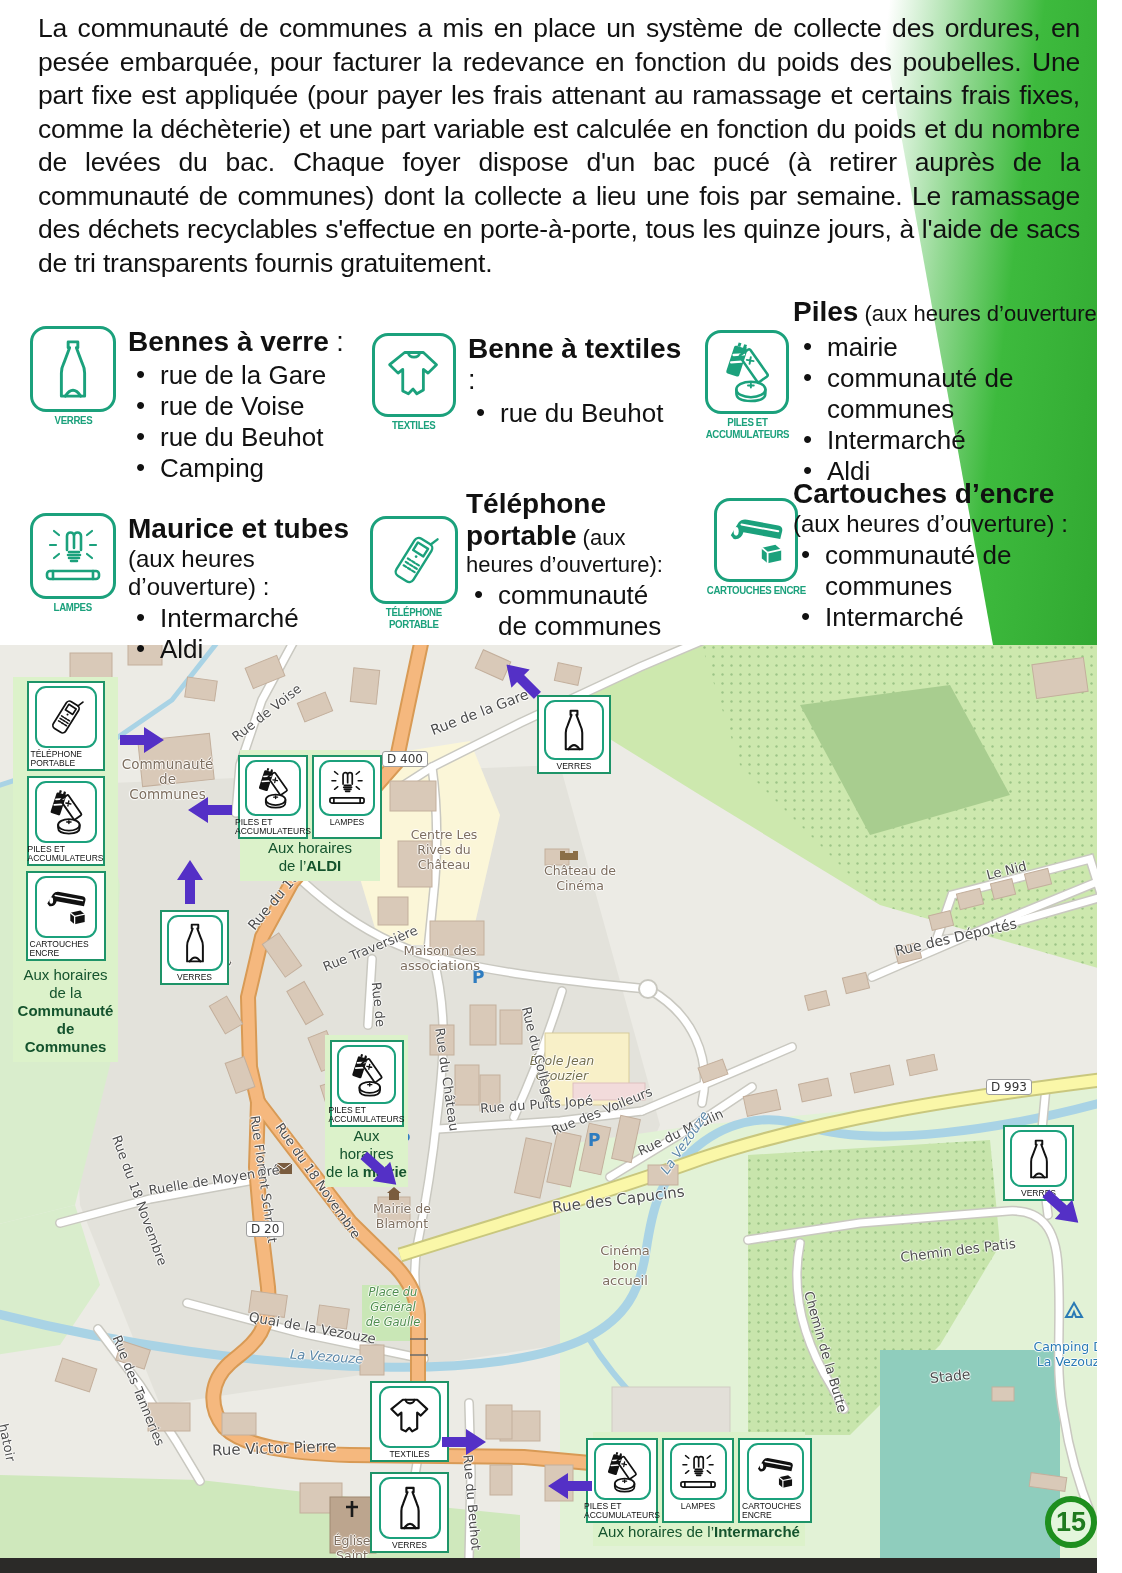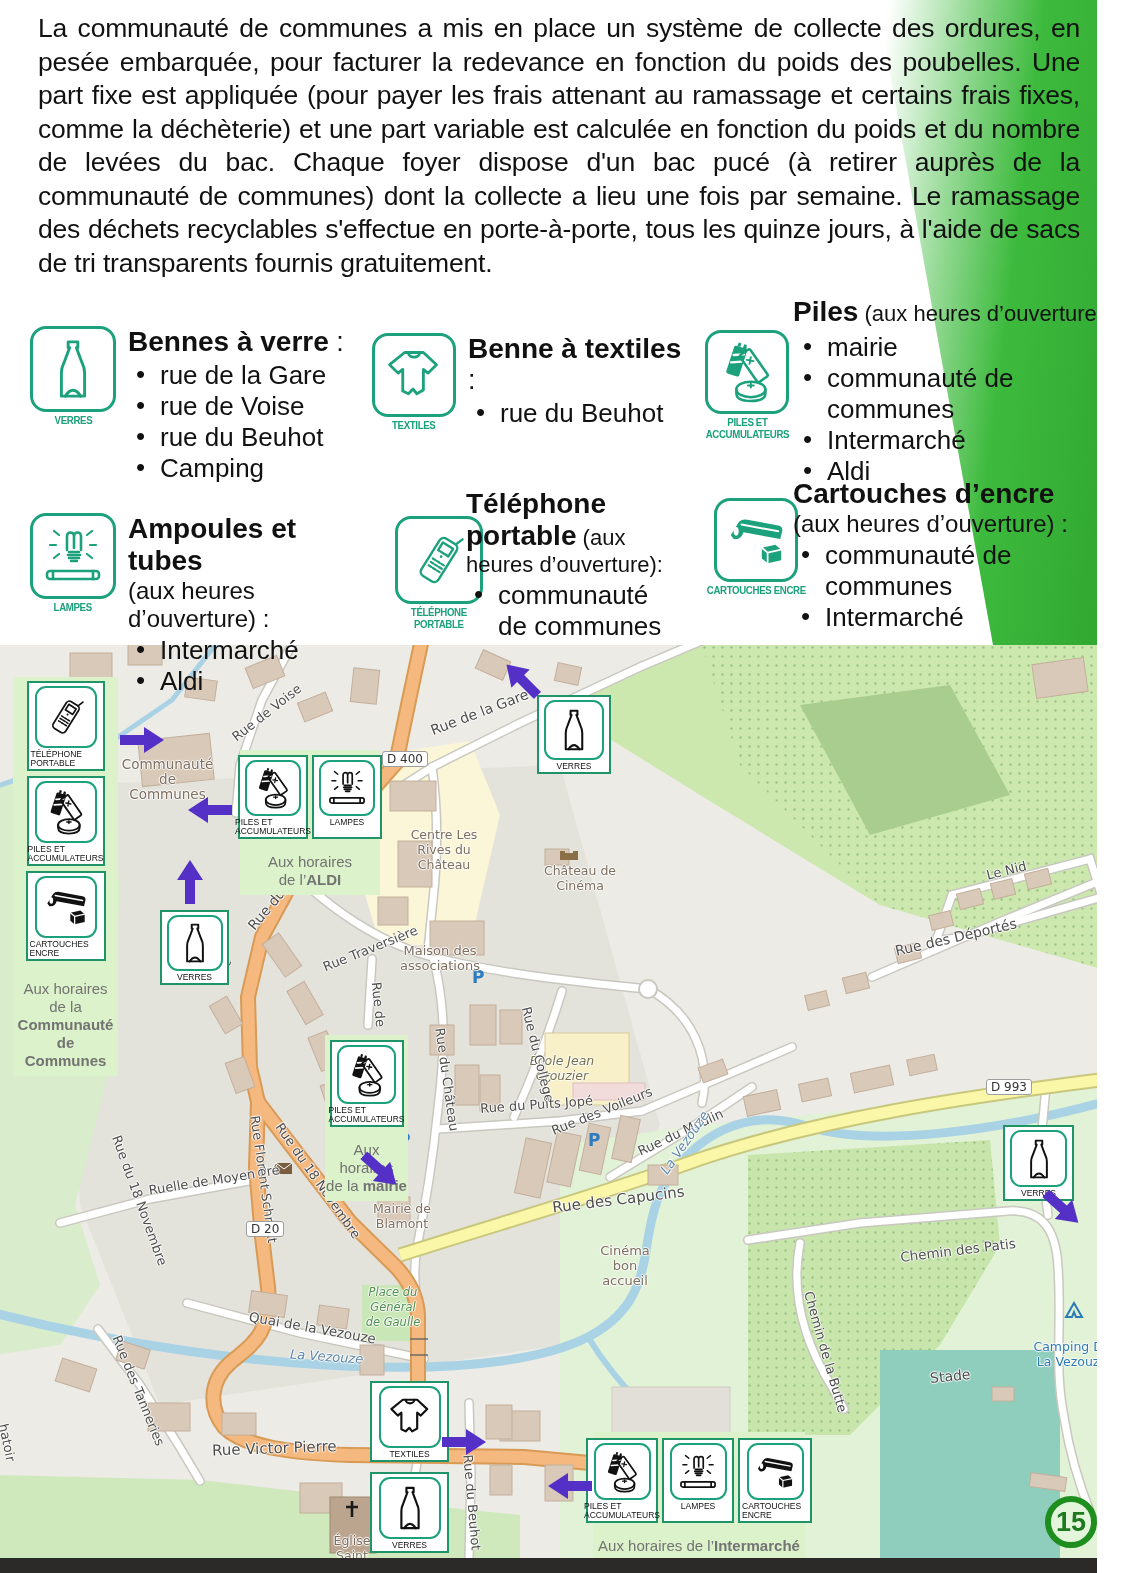--- a/index.html
+++ b/index.html
@@ -39,21 +39,21 @@
         text-shadow:-1px 0 1px #fff,1px 0 1px #fff,0 -1px 1px #fff,0 1px 1px #fff;white-space:nowrap;line-height:15px;}
   .mlbl.wrap{white-space:normal;text-align:center;}
   .place{color:#7D6E5F;}
   .water{color:#5B87A8;font-style:italic;}
   .park{color:#4E8E4E;font-style:italic;}
   .school{color:#75704E;font-style:italic;margin-top:20px;}
   .badge{position:absolute;background:#fff;border:1px solid #9e9e9e;border-radius:3px;font-size:12px;
          font-family:"DejaVu Sans",sans-serif;padding:0 4px;color:#333;z-index:2;}
   .pk{position:absolute;color:#2E7CC0;font-weight:bold;font-size:17px;font-family:"DejaVu Sans",sans-serif;z-index:2;}
   .panel{position:absolute;background:#DCF2CA;z-index:4;display:flex;flex-direction:column;align-items:center;}
-  .panel .cap{font-size:15px;line-height:18px;text-align:center;color:#737373;margin-top:14px;}
+  .panel .cap{font-size:15px;line-height:18px;text-align:center;color:#14532d;margin-top:0;}
   .mcard{background:#fff;border:2px solid var(--cardline);display:flex;flex-direction:column;align-items:center;
          padding:3px 2px 1px 2px;}
   .mcard .ibox{border-width:2.5px;border-radius:11px;}
   .mcard .lbl{font-size:8.5px;line-height:9px;margin-top:2px;}
   .mabs{position:absolute;z-index:3;}
   .arr{position:absolute;width:44px;height:26px;color:var(--purple);z-index:5;}
   .row{display:flex;gap:4px;}
   .pagenum{position:absolute;left:1045px;top:1496px;width:52px;height:52px;box-sizing:border-box;
            border:6px solid #1E8F1E;border-radius:50%;background:#E3F6DC;color:#1F7A1F;
            font-size:27px;font-weight:bold;display:flex;align-items:center;justify-content:center;z-index:8;}
@@ -197,30 +197,30 @@
   <div class="sec" style="left:30px;top:513px;display:flex;gap:12px;">
     <div class="icard">
       <div class="ibox" style="width:80px;height:80px;">
           <svg width="64" height="64">
             <use href="#i-lamp"></use>
           </svg>
         </div>
       <div class="lbl">LAMPES</div>
     </div>
     <div style="width:250px;">
-      <div class="sec-title">Ampoules et tubes</div>
+      <div class="sec-title">Maurice et tubes</div>
       <div class="suffix">(aux heures d’ouverture) :</div>
       <ul class="blts">
           <li>Intermarché</li>
           <li>Aldi</li>
         </ul>
     </div>
   </div>
 
-  <div class="sec" style="left:370px;top:516px;margin-left:25px;">
+  <div class="sec" style="left:370px;top:516px;">
     <div class="icard">
       <div class="ibox" style="width:82px;height:82px;">
           <svg width="64" height="64">
             <use href="#i-phone"></use>
           </svg>
         </div>
       <div class="lbl">TÉLÉPHONE
 PORTABLE</div>
     </div>
   </div>

